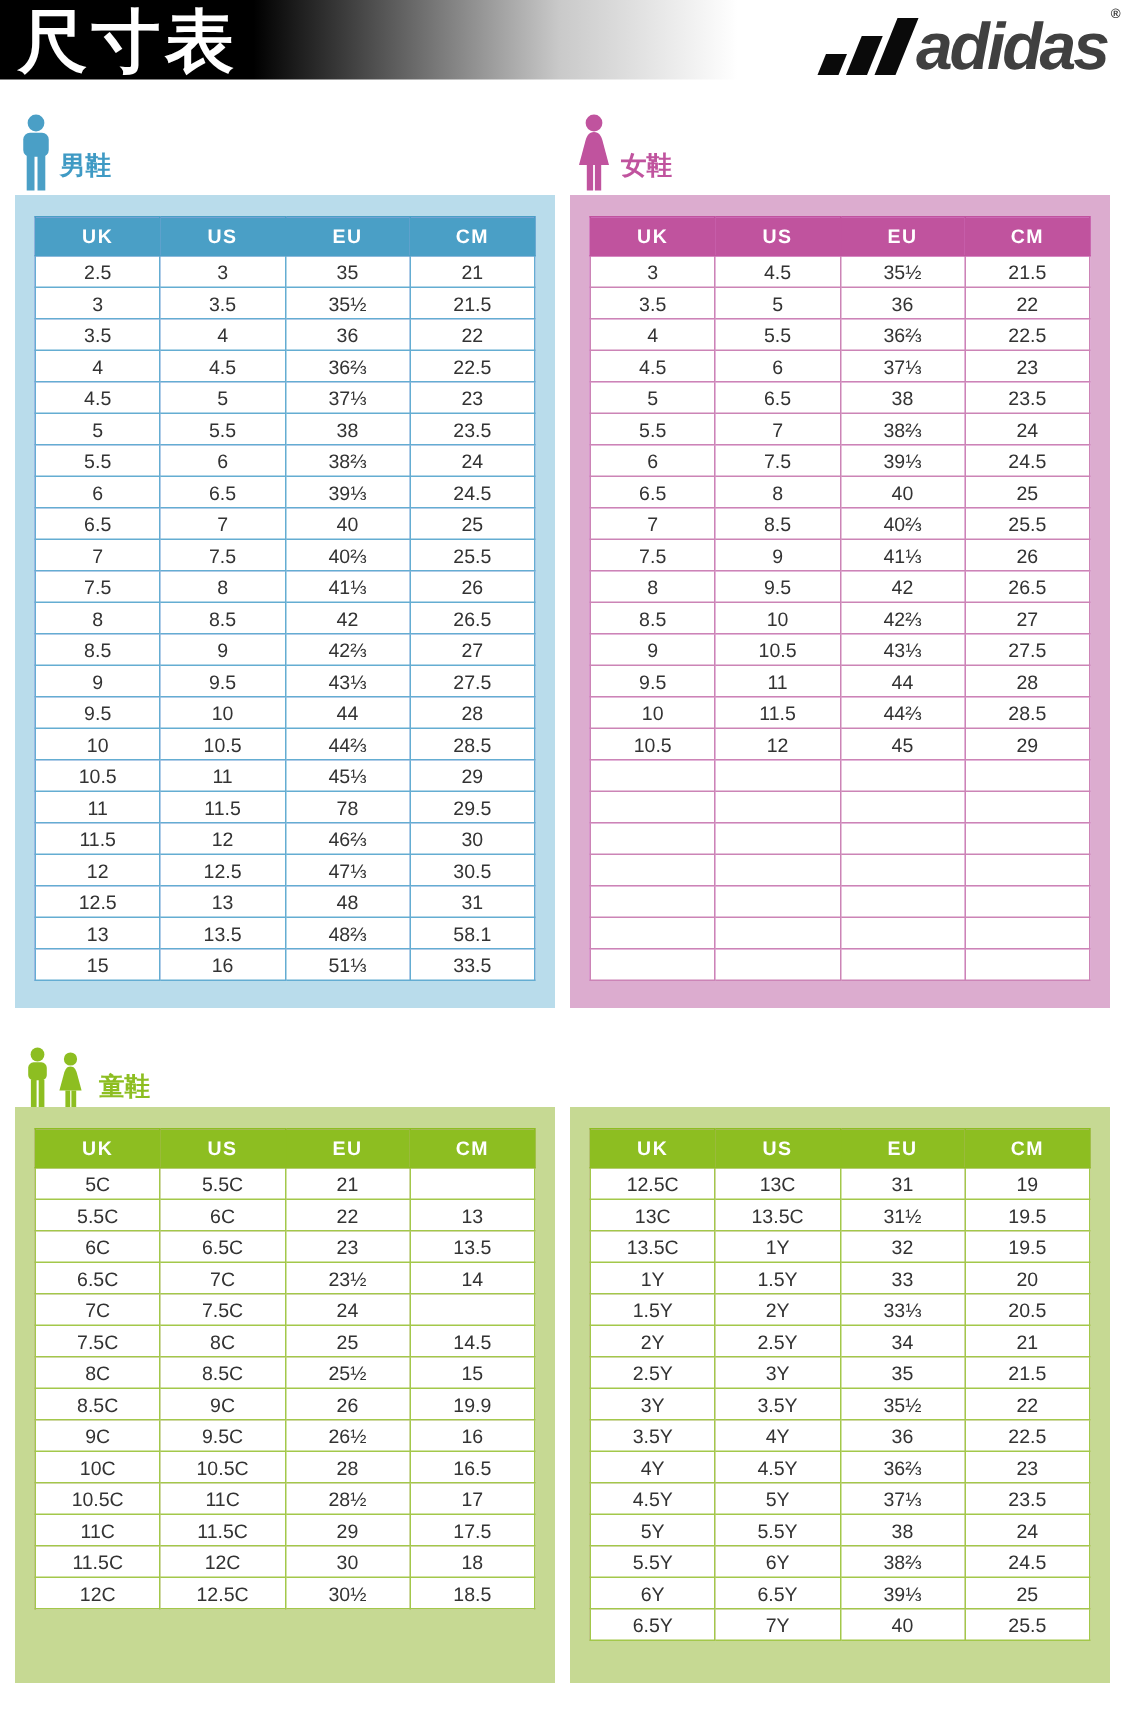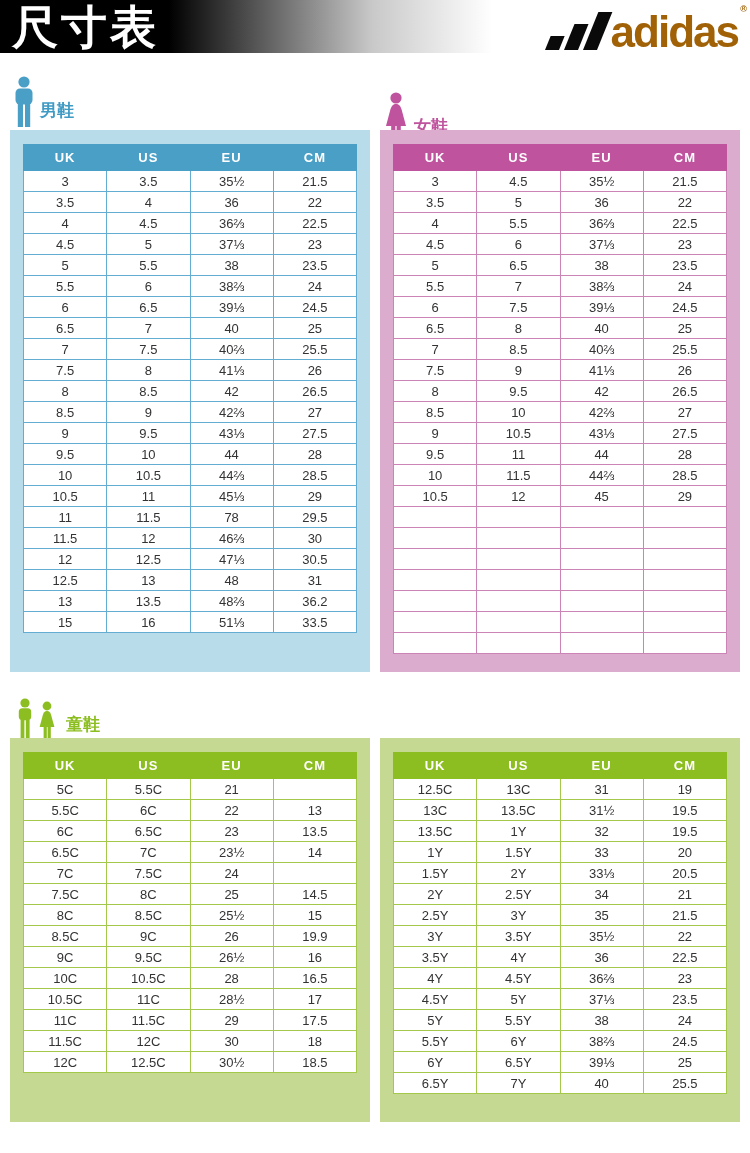--- a/index.html
+++ b/index.html
@@ -24,32 +24,32 @@
   .logo { position:absolute; top:12px; right:12px; display:flex; align-items:flex-end; }
   .logo-bars { display:flex; align-items:flex-end; margin-right:9px; }
   .logo-bars span {
     display:inline-block; width:14px; background:#0a0a0a;
     transform:skewX(-22deg); transform-origin:50% 100%; margin-right:5px;
   }
   .logo-bars .b1 { height:14px; }
   .logo-bars .b2 { height:26px; }
   .logo-bars .b3 { height:38px; }
   .logo-text {
-    font-size:44px; font-weight:bold; color:#a16207; letter-spacing:-2px;
-    line-height:0.82; position:relative;
+    font-size:44px; font-weight:bold; color:#404040; letter-spacing:-2px;
+    line-height:0.82; position:relative;font-style:italic;
   }
   .logo-text .reg { position:absolute; top:-8px; right:-9px; font-size:9px; letter-spacing:0; }
 
   
   .section-label { position:absolute; display:flex; align-items:flex-end; }
   .section-label svg { display:block; }
   .section-label .lbl { font-size:17px; font-weight:bold; margin-left:4px; padding-bottom:6px; }
   .men-label  { left:12px; top:76px; }
   .men-label .lbl { color:#3f9ac4; }
-  .women-label { left:382px; top:92px; }
+  .women-label { left:382px; top:76px; }
   .women-label .lbl { color:#c0539e; }
   .kids-label { left:14px; top:698px; }
   .kids-label .lbl { color:#8dbe21; padding-bottom:2px; }
 
   
   .panel { position:absolute; padding:14px 13px; }
   .men-panel   { left:10px;  top:130px; width:360px; height:542px; background:#b9dceb; }
   .women-panel { left:380px; top:130px; width:360px; height:542px; background:#dcaccf; }
   .kidsA-panel { left:10px;  top:738px; width:360px; height:384px; background:#c6d993; }
   .kidsB-panel { left:380px; top:738px; width:360px; height:384px; background:#c6d993; }
@@ -130,20 +130,26 @@
     <thead>
         <tr>
           <th>UK</th>
           <th>US</th>
           <th>EU</th>
           <th>CM</th>
         </tr>
       </thead>
     <tbody>
         <tr>
+          <td>2.5</td>
+          <td>3</td>
+          <td>35</td>
+          <td>21</td>
+        </tr>
+        <tr>
           <td>3</td>
           <td>3.5</td>
           <td>35½</td>
           <td>21.5</td>
         </tr>
         <tr>
           <td>3.5</td>
           <td>4</td>
           <td>36</td>
           <td>22</td>
@@ -253,21 +259,21 @@
         <tr>
           <td>12.5</td>
           <td>13</td>
           <td>48</td>
           <td>31</td>
         </tr>
         <tr>
           <td>13</td>
           <td>13.5</td>
           <td>48⅔</td>
-          <td>36.2</td>
+          <td>58.1</td>
         </tr>
         <tr>
           <td>15</td>
           <td>16</td>
           <td>51⅓</td>
           <td>33.5</td>
         </tr>
       </tbody>
   </table>
 </div>

